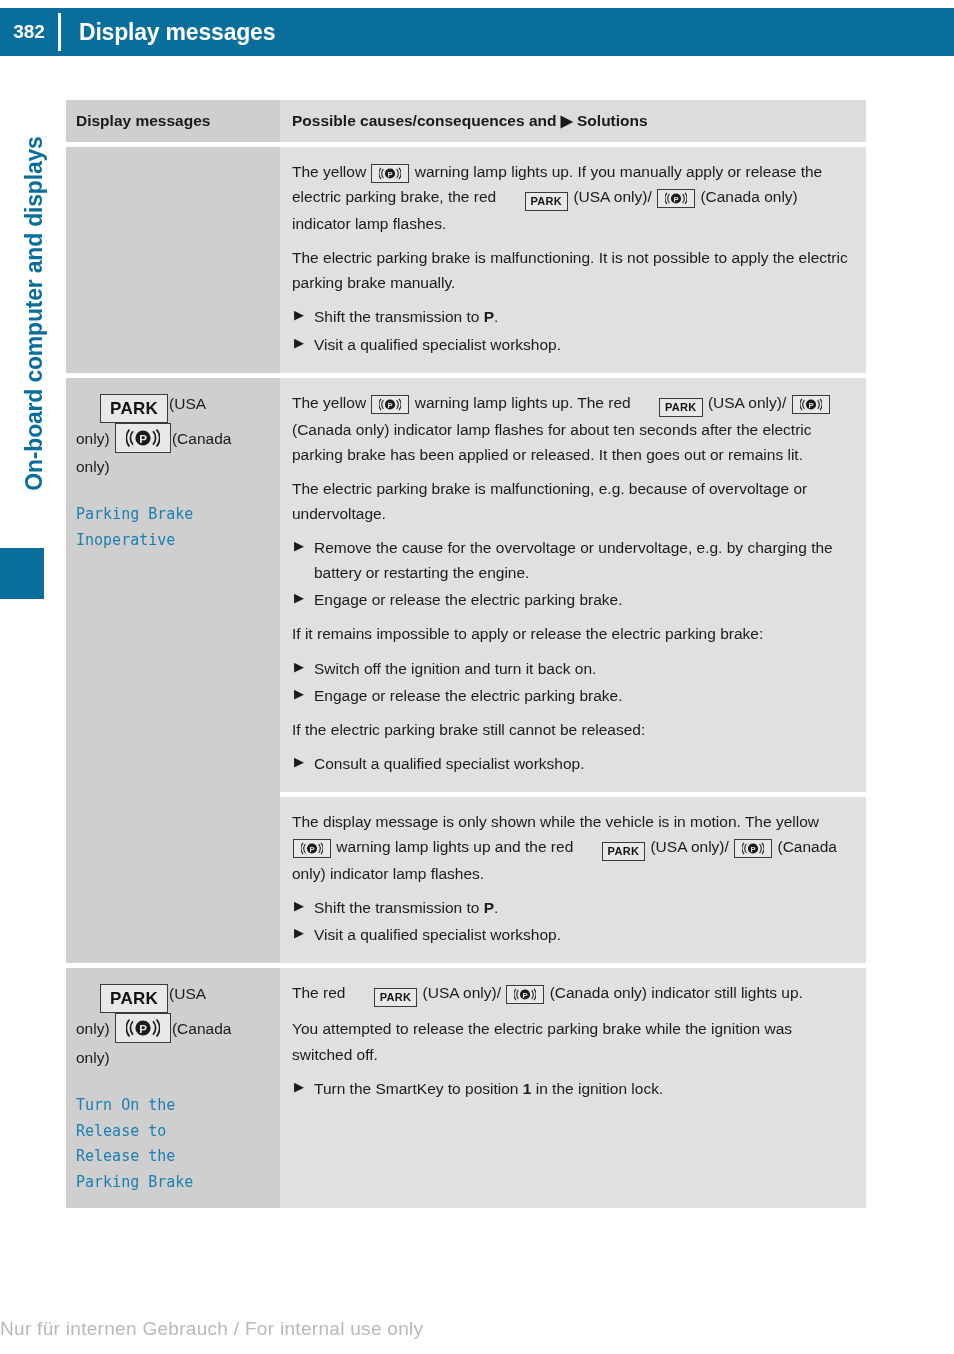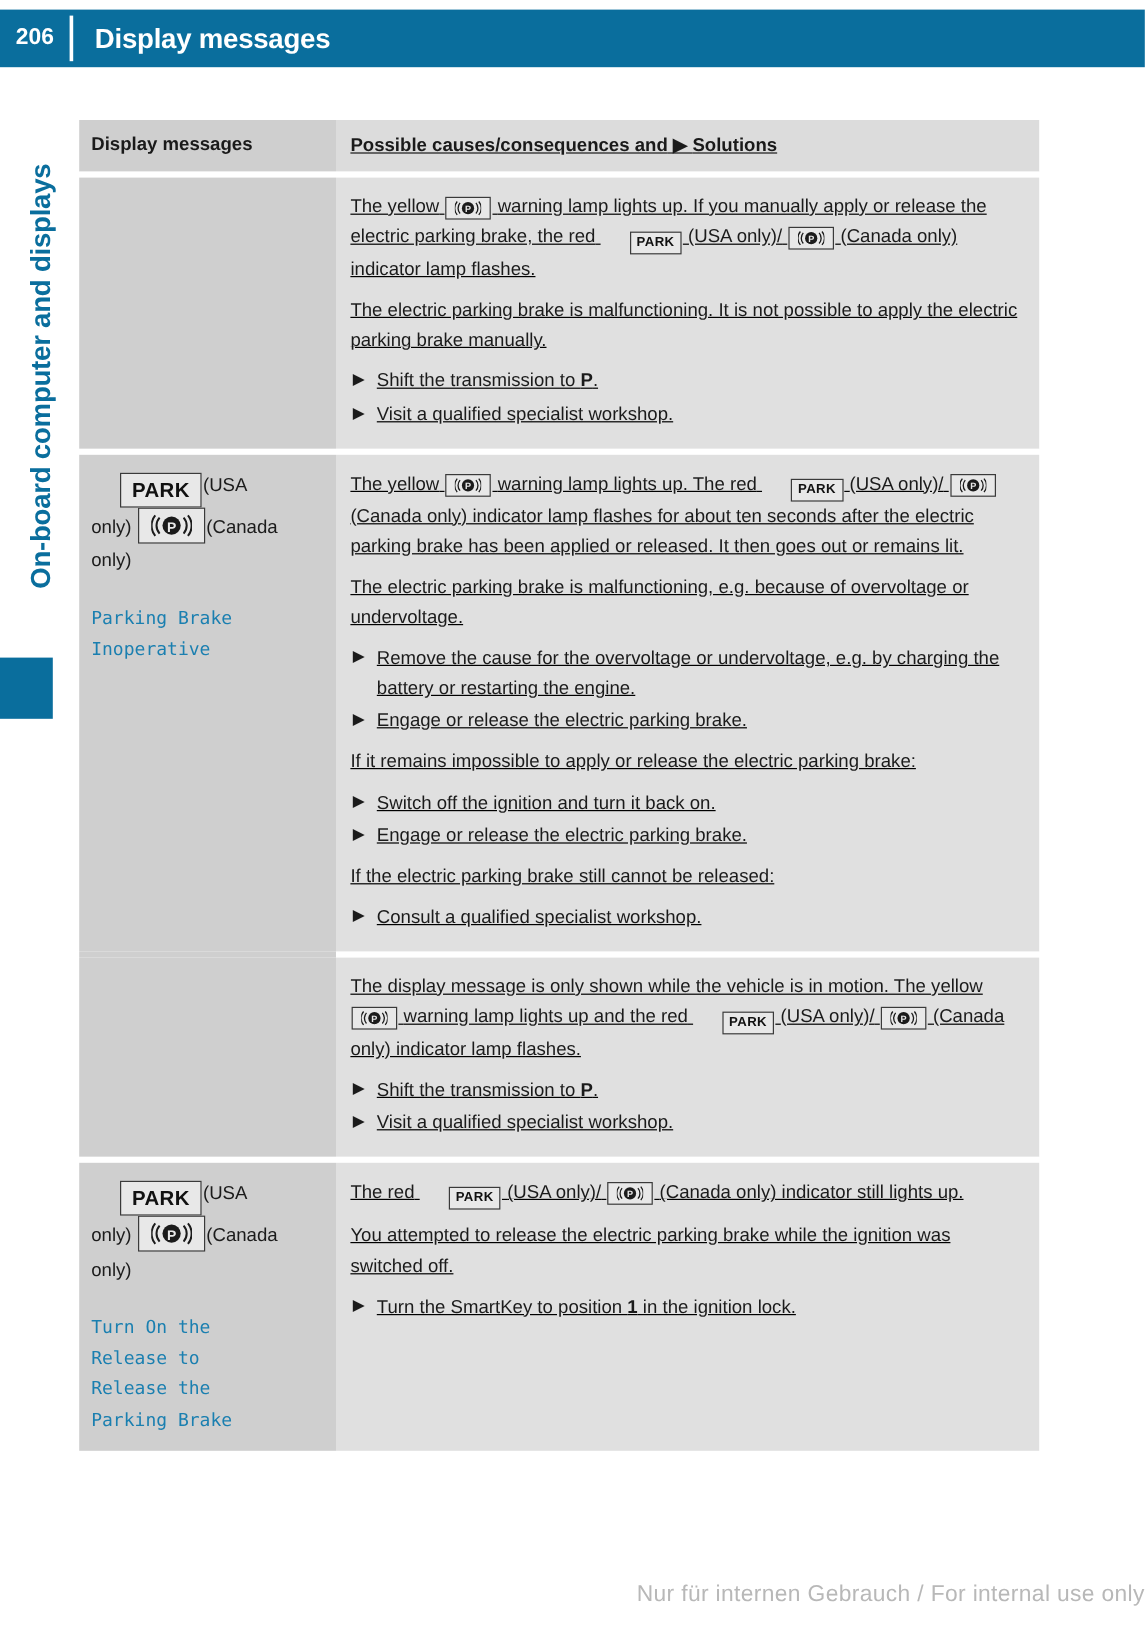--- a/index.html
+++ b/index.html
@@ -90,21 +90,20 @@
     background: #cfcfcf;
     box-sizing: border-box;
     padding: 12px 12px 12px 10px;
   }
   .col-right {
     width: 586px;
     flex: 0 0 586px;
     background: #e0e0e0;
     box-sizing: border-box;
     padding: 12px 14px 14px 12px;
-    text-decoration: underline;
   }
 
   .hdr-row .col-left,
   .hdr-row .col-right {
     padding-top: 12px;
     padding-bottom: 12px;
     font-weight: bold;
     font-size: 15.5px;
     color: #1a1a1a;
   }
@@ -207,32 +206,32 @@
     vertical-align: -9px;
     border-width: 1.6px;
   }
 
   
   .footer-watermark {
     position: absolute;
     left: 0;
     top: 1318px;
     width: 954px;
-    text-align: right;
+    text-align: left;
     font-size: 19px;
     color: #b8b8b8;
     font-family: "Liberation Sans", sans-serif;
     letter-spacing: 0.3px;
   }
 </style>
 </head>
 <body>
 
 <div class="header-bar">
-  <div class="page-number">206</div>
+  <div class="page-number">382</div>
   <div class="header-divider"></div>
   <div class="header-title">Display messages</div>
 </div>
 
 <div class="side-label">On-board computer and displays</div>
 <div class="side-tab"></div>
 
 <div class="table">
 
   <div class="trow hdr-row">

